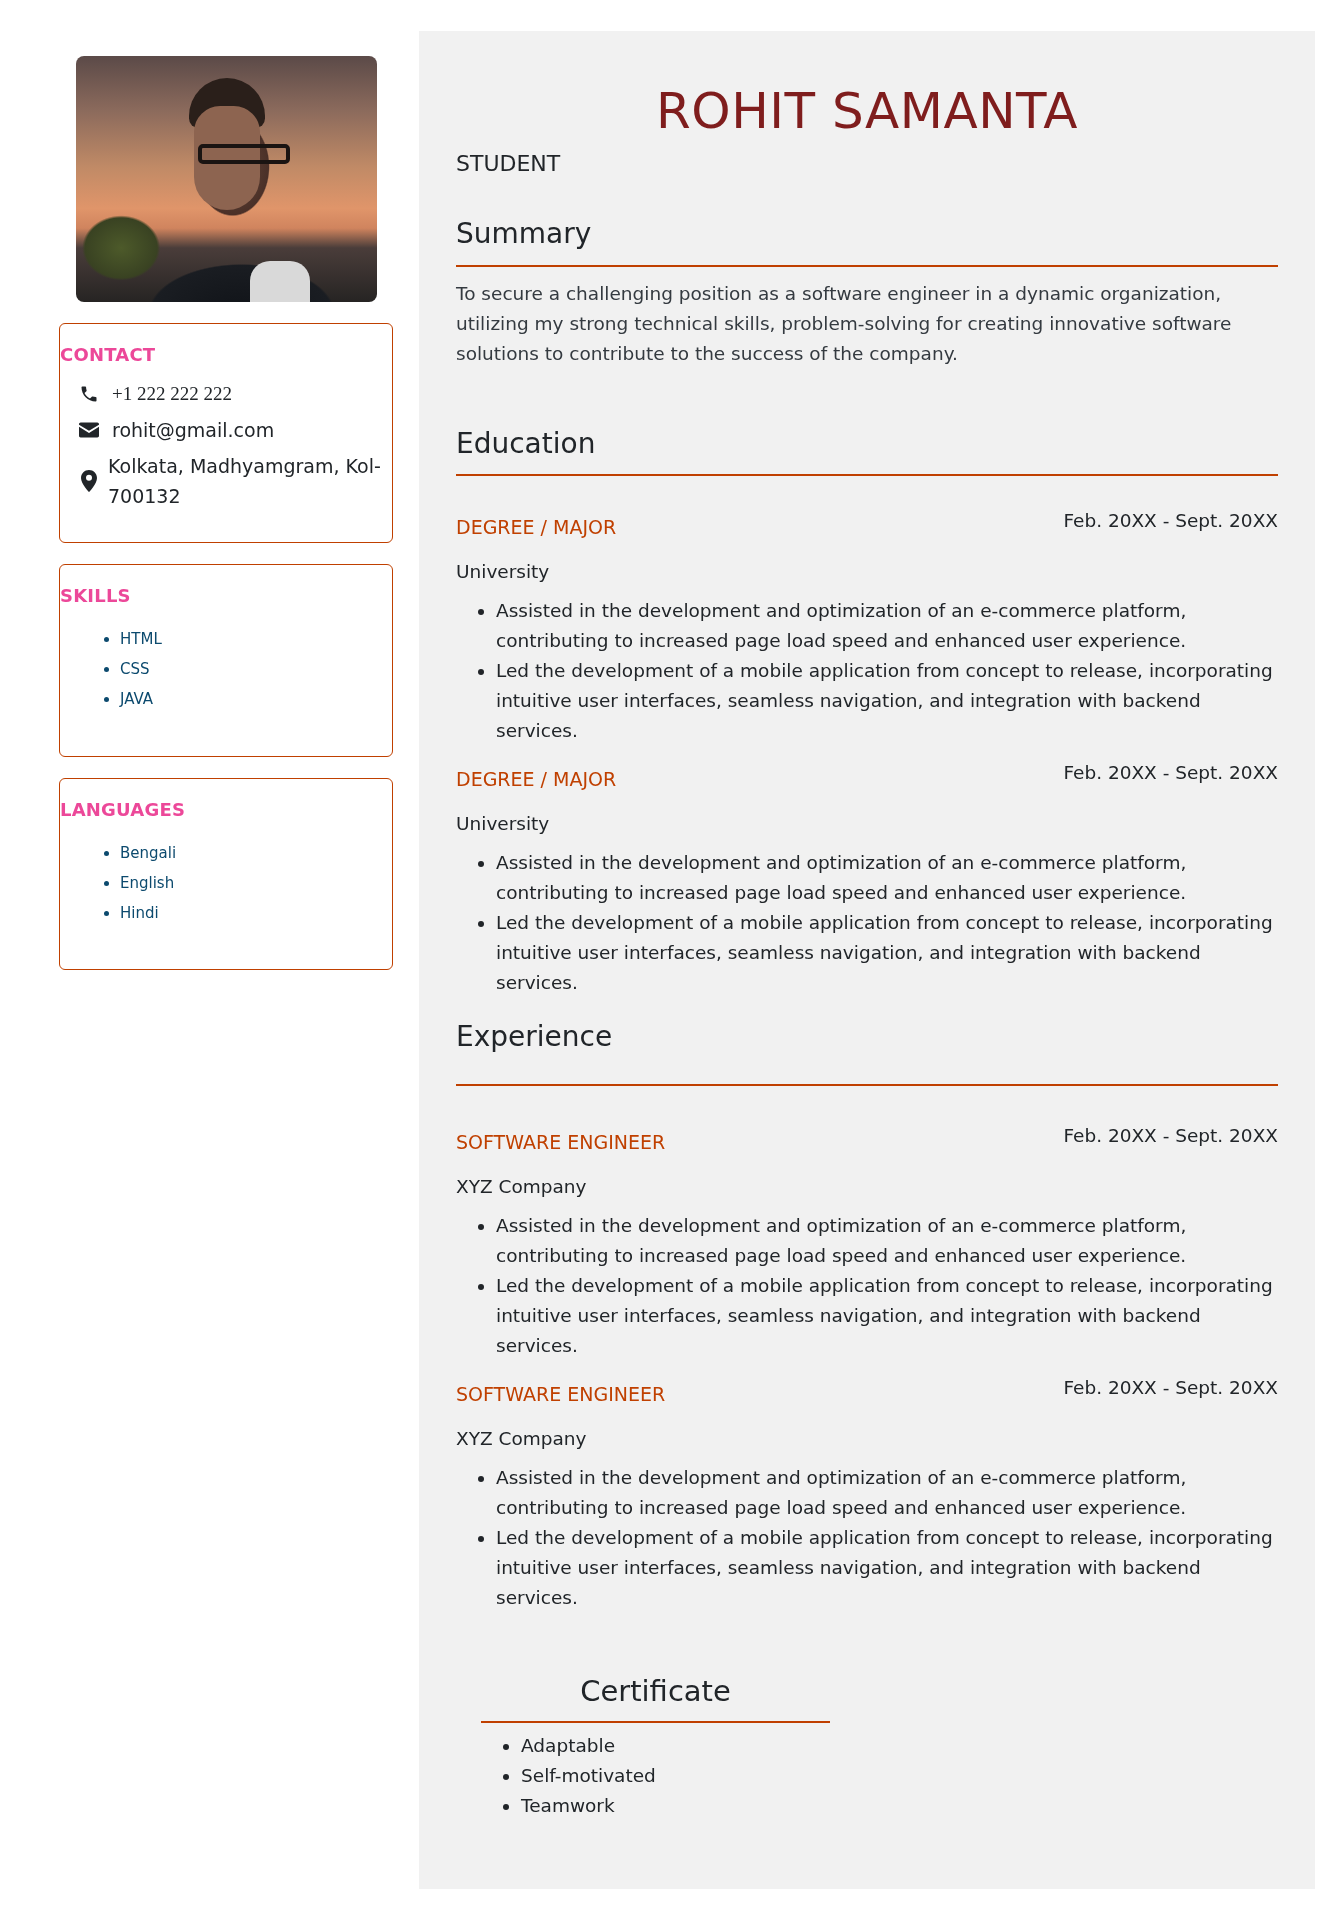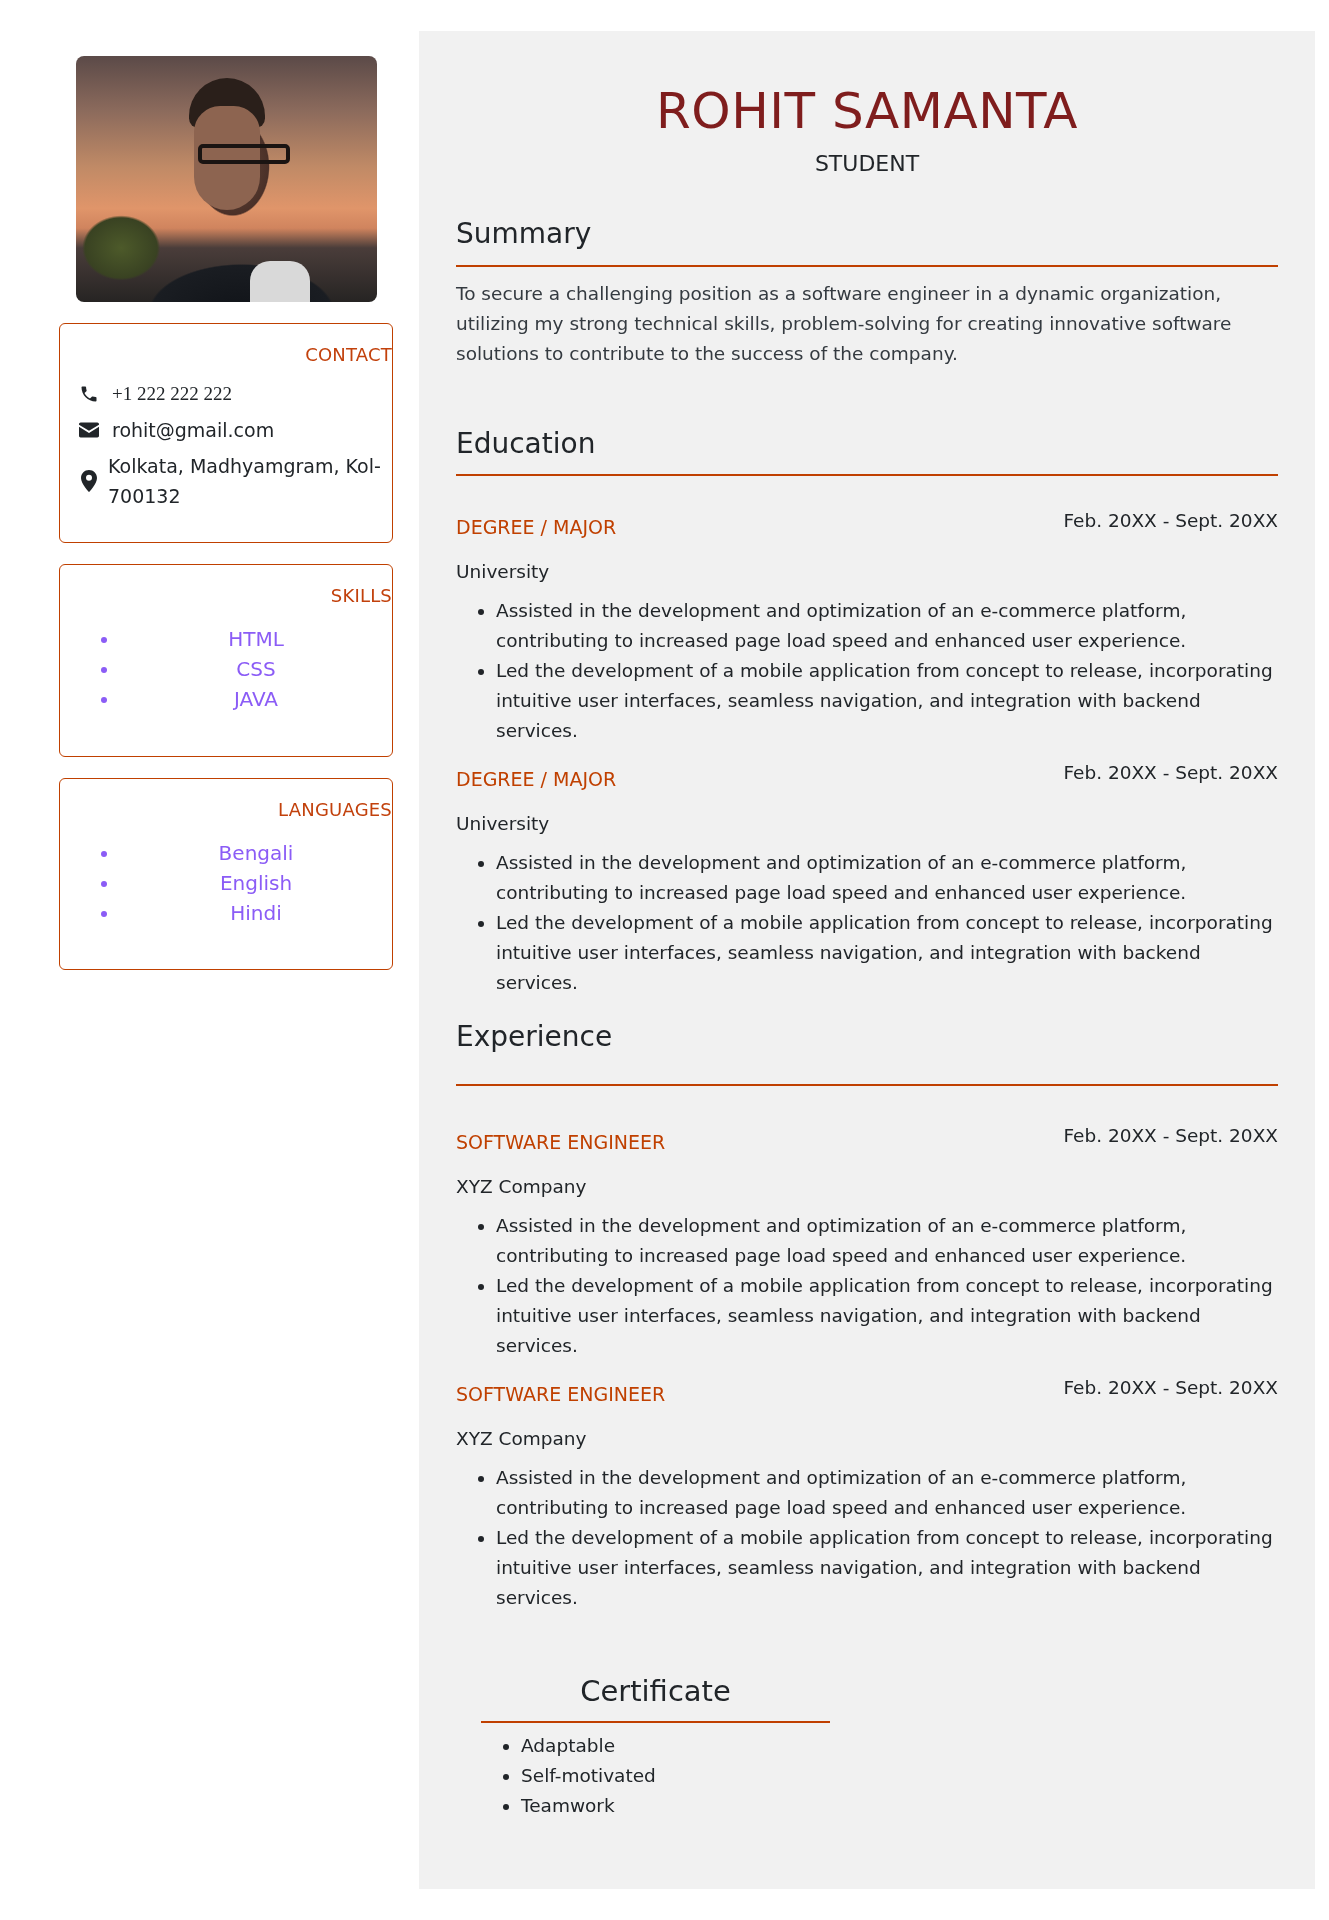--- a/index.html
+++ b/index.html
@@ -18,35 +18,35 @@
   }
   .photo .hair { position:absolute; left: 113px; top: 22px; width: 76px; height: 50px; background:#2a1f1a; border-radius: 40px 40px 10px 10px; }
   .photo .face { position:absolute; left: 118px; top: 50px; width: 66px; height: 104px; background:#8d6450; border-radius: 30px 30px 38px 38px; }
   .photo .glasses { position:absolute; left: 122px; top: 88px; width: 92px; height: 20px; border: 4px solid #1a1412; border-radius: 5px; }
   .photo .shirt { position:absolute; left: 174px; top: 205px; width: 60px; height: 45px; background:#d9d9d9; border-radius: 20px 20px 0 0; }
 
   .card {
     position: absolute; left: 0; width: 334px;
     border: 1.5px solid #c04000; border-radius: 6px; background: #fff;
   }
-  .card h3 { font-size: 18px; font-weight: 400; text-align: right; color: #c2410c; margin-top: 20px; letter-spacing: 0.2px; }
+  .card h3 { font-size: 18px; font-weight: 700; text-align: left; color: #ec4899; margin-top: 20px; letter-spacing: 0.2px; }
   .card ul { list-style: disc; padding-left: 60px; margin-top: 18px; }
-  .card ul li { font-size: 20px; line-height: 30px; color: #8b5cf6; text-align: center; }
+  .card ul li { font-size: 15px; line-height: 30px; color: #0c4a6e; }
   .contact-row { display: flex; align-items: center; padding-left: 18px; font-size: 19px; line-height: 30px; }
   .contact-row .ic { width: 22px; height: 22px; margin-right: 12px; display: inline-flex; align-items: center; justify-content: center; }
   .contact-row.addr { align-items: center; }
   .contact-row.addr .txt { line-height: 30px; }
 
   .main {
     position: absolute; left: 419px; top: 31px; width: 896px; height: 1858px;
     background: #f1f1f1;
   }
   .inner { position: absolute; left: 37px; width: 822px; }
   .name { position: absolute; left: 0; width: 822px; top: 50px; text-align: center; color: #7f1d1d; font-size: 50px; font-weight: 400; letter-spacing: 0.5px; line-height: 60px; }
-  .title { position: absolute; left: 0; width: 822px; top: 118px; text-align: center; font-size: 22px; line-height: 30px; font-weight: 500; }
+  .title { position: absolute; left: 0; width: 822px; top: 118px; text-align: left; font-size: 22px; line-height: 30px; font-weight: 500; }
   .section-h { position: absolute; left: 0; width: 822px; text-align: left; font-size: 28px; font-weight: 500; line-height: 36px; }
   .rule { position: absolute; left: 0; width: 822px; height: 1.5px; background: #c04000; }
   .para { position: absolute; left: 0; width: 822px; font-size: 18.5px; line-height: 30px; color: #343a40; }
   .entry { position: absolute; left: 0; width: 822px; }
   .entry .role { position: absolute; left: 0; top: 0; font-size: 19px; color: #c04000; font-weight: 500; line-height: 30px; }
   .entry .date { position: absolute; right: 0; top: -6px; font-size: 18.5px; line-height: 30px; color: #212529; }
   .entry .org { position: absolute; left: 0; top: 45px; font-size: 18.5px; line-height: 30px; color: #212529; }
   .entry ul { position: absolute; left: 0; top: 84px; width: 822px; padding-left: 40px; list-style: disc; }
   .entry ul li { font-size: 18.5px; line-height: 30px; color: #212529; }
 

